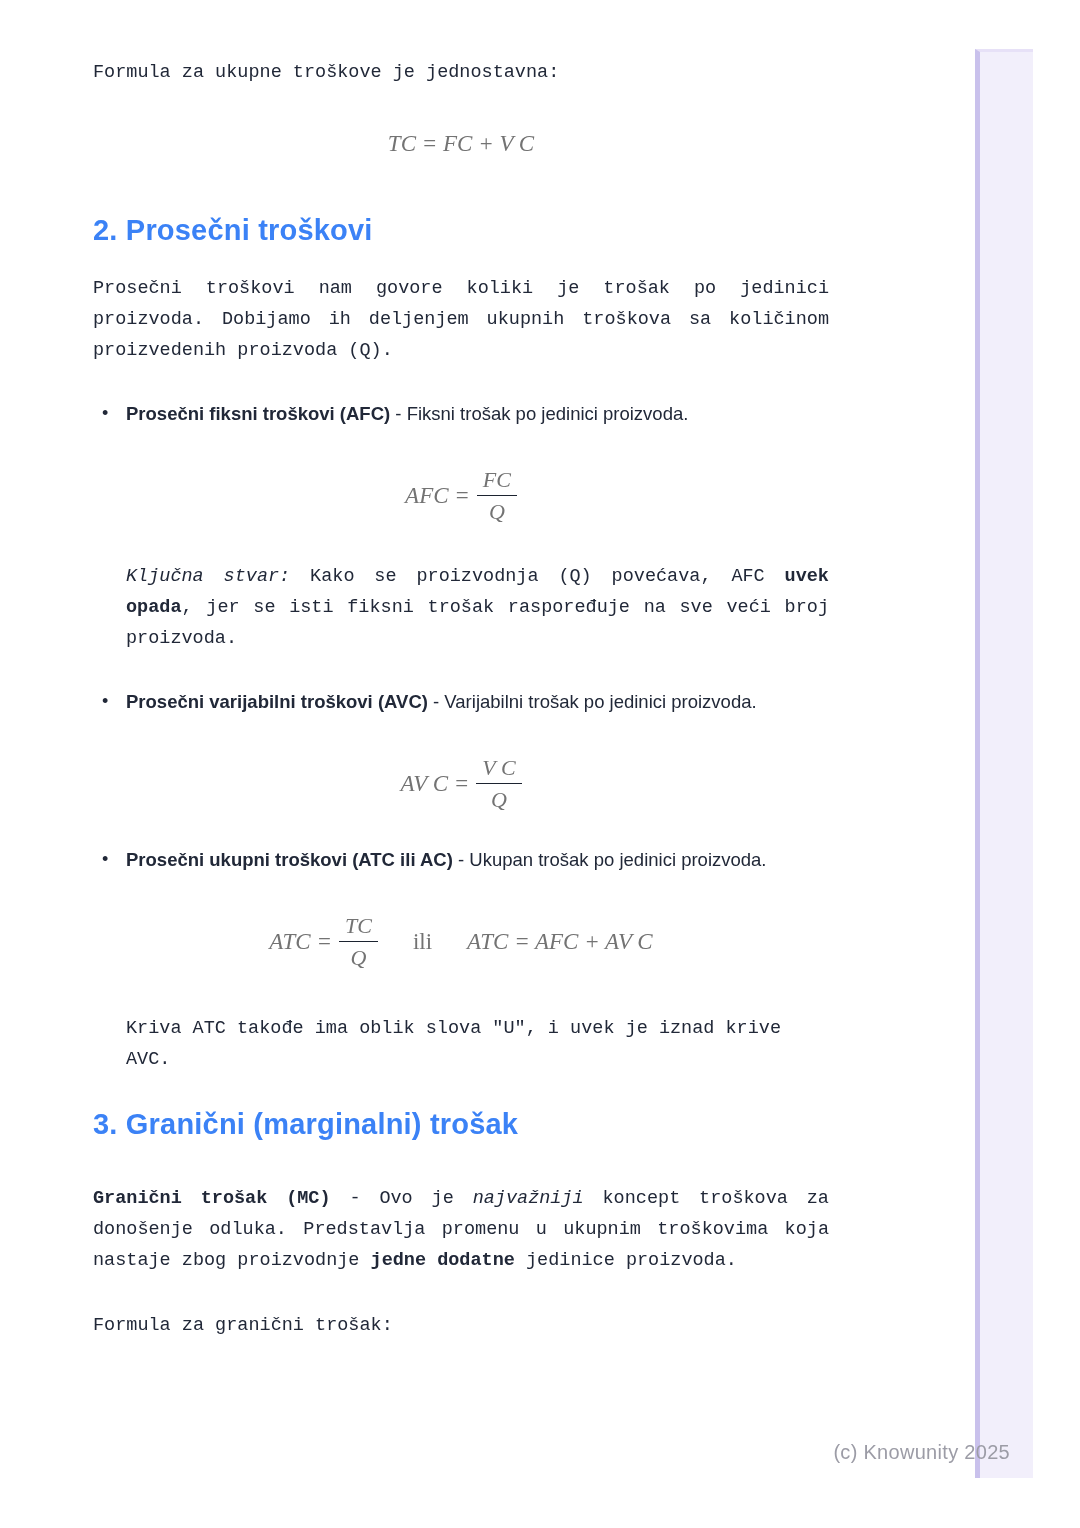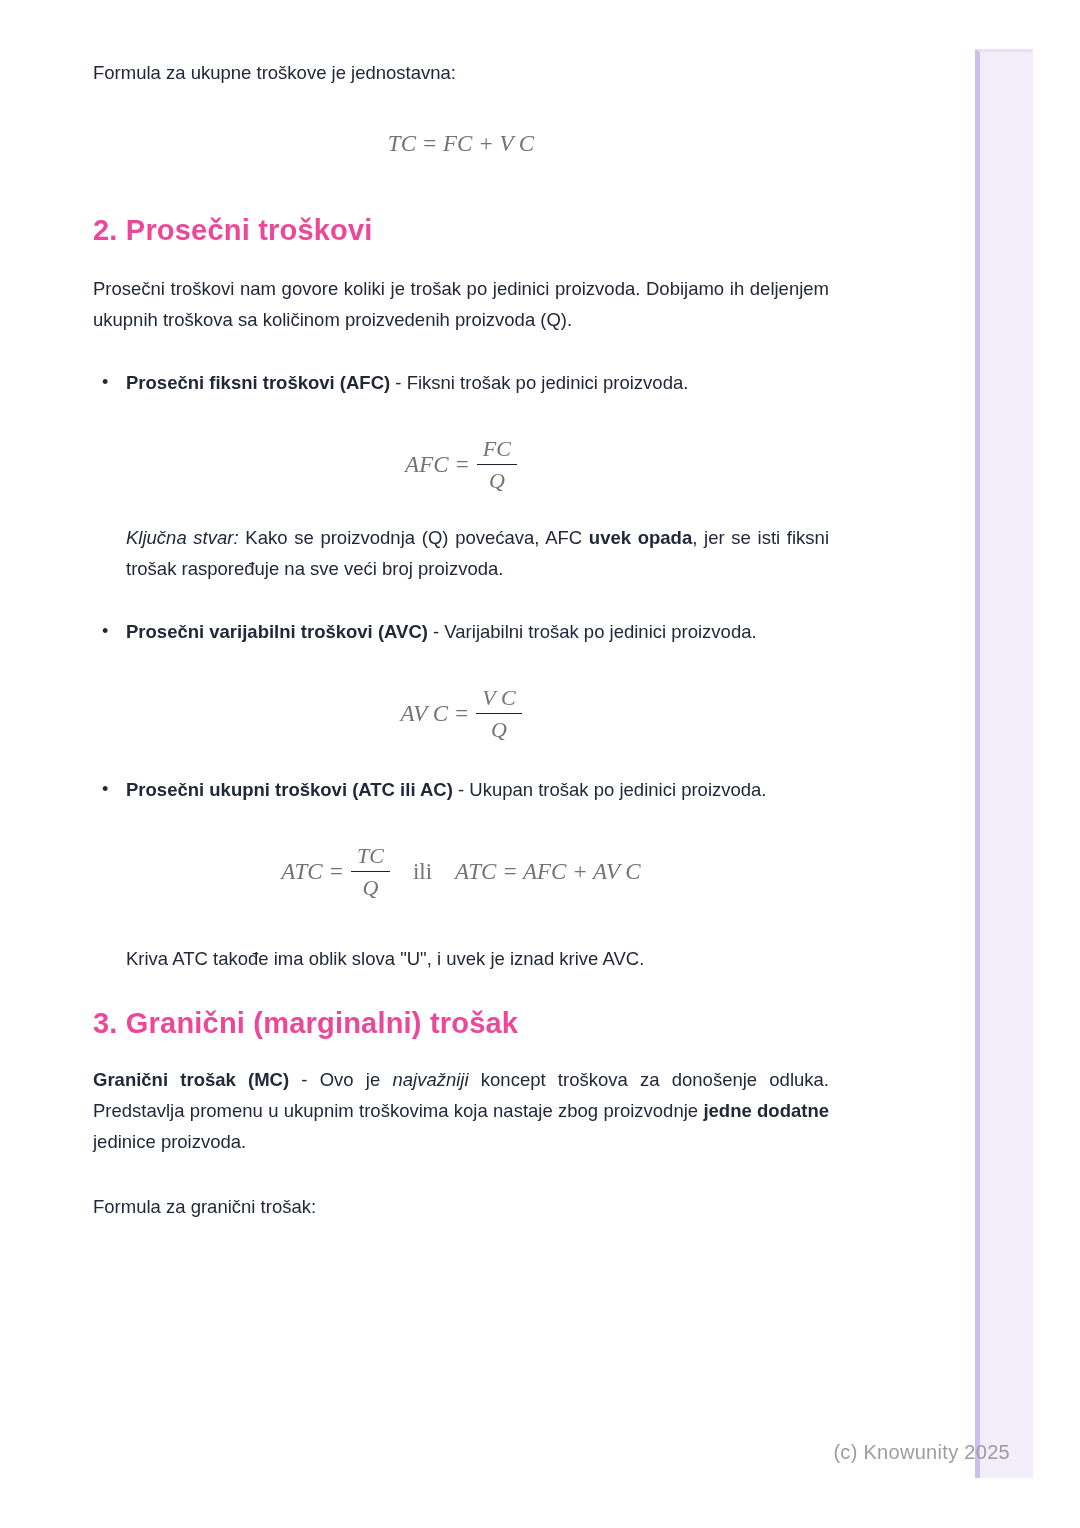--- a/index.html
+++ b/index.html
@@ -35,27 +35,27 @@
 
   .content {
     position: absolute;
     left: 93px; top: 0;
     width: 736px;
     font-size: 18.5px;
     line-height: 31px;
     z-index: 0;
   }
 
-  .para { text-align: left; }
+  .para { text-align: left; font-family: Liberation Mono, monospace; }
   .just { text-align: justify; }
   .b, .rich-b { font-weight: 700; }
   .i, .rich-i { font-style: italic; }
 
   h2.section-heading {
-    color: #ec4899;
+    color: #3b82f6;
     font-size: 29px;
     line-height: 38px;
     font-weight: 700;
     letter-spacing: 0.2px;
   }
 
   
   .formula {
     text-align: center;
     font-family: "Liberation Serif", serif;
@@ -77,21 +77,21 @@
     line-height: 1.15;
     font-size: 22px;
   }
   .frac .num {
     padding: 0 6px 3px;
     border-bottom: 1.6px solid #1c2330;
   }
   .frac .den { padding: 3px 6px 0; }
   .connector {
     font-style: normal;
-    margin: 0 16px;
+    margin: 0 28px;
   }
 
   
   .bullet {
     position: relative;
     padding-left: 33px;
   }
   .bullet .marker {
     position: absolute;
     left: 9px; top: 0;
@@ -102,29 +102,29 @@
     width: 703px;
   }
 
   
   .mt-first  { margin-top: 57px; }
   .mt-f-tc   { margin-top: 40px; }
   .mt-h2     { margin-top: 52px; }
   .mt-p2     { margin-top: 24px; }
   .mt-b1     { margin-top: 32px; }
   .mt-f-afc  { margin-top: 38px; }
-  .mt-note1  { margin-top: 28px; }
+  .mt-note1  { margin-top: 36px; }
   .mt-b2     { margin-top: 32px; }
   .mt-f-avc  { margin-top: 38px; }
   .mt-note2  { margin-top: 42px; }
   .mt-b3     { margin-top: 32px; }
   .mt-f-atc  { margin-top: 38px; }
   .mt-note3  { margin-top: 42px; }
   .mt-h3     { margin-top: 30px; }
-  .mt-mcp    { margin-top: 22px; }
+  .mt-mcp    { margin-top: 40px; }
   .mt-label  { margin-top: 34px; }
   .mt-f-mc   { margin-top: 36px; }
 </style>
 </head>
 <body>
 
 <div class="content">
 
   <p class="para mt-first">Formula za ukupne troškove je jednostavna:</p>
 

